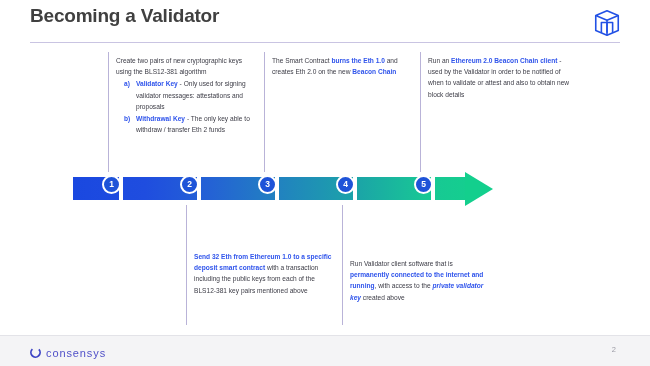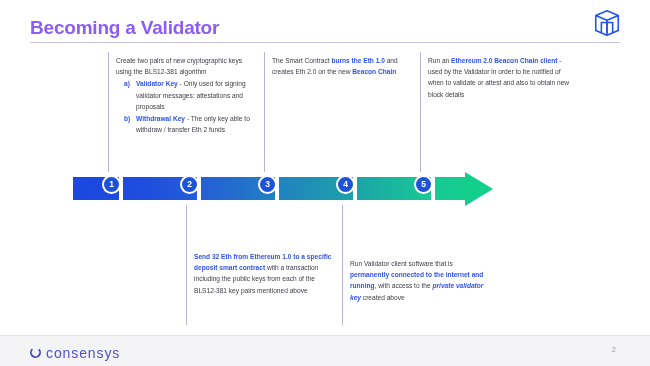--- a/index.html
+++ b/index.html
@@ -10,22 +10,22 @@
     overflow:hidden;
     position:relative;
   }
   .slide{position:relative;width:650px;height:366px;background:#fff;}
 
   
   .header{
     position:absolute;left:0;top:0;width:650px;height:44px;
   }
   .title{
-    position:absolute;left:30px;top:17px;
-    font-size:19px;font-weight:bold;color:#8b5cf6;
+    position:absolute;left:30px;top:5px;
+    font-size:19px;font-weight:bold;color:#404040;
     letter-spacing:-0.2px;white-space:nowrap;
   }
   .header-rule{
     position:absolute;left:30px;top:42px;width:590px;height:1px;
     background:#c9c4e2;
   }
   .cube-logo{
     position:absolute;right:28px;top:8px;width:30px;height:30px;
   }
 
@@ -68,21 +68,21 @@
 
   
   .footer{
     position:absolute;left:0;bottom:0;width:650px;height:30px;
     background:#f4f4f6;border-top:1px solid #e3e3e8;
   }
   .brand{
     position:absolute;left:30px;top:8px;display:flex;align-items:center;gap:5px;
   }
   .brand-name{
-    font-size:14px;color:#5050c8;letter-spacing:0.9px;font-weight:normal;
+    font-size:11px;color:#5050c8;letter-spacing:0.9px;font-weight:normal;
   }
   .page-num{
     position:absolute;right:34px;top:9px;font-size:7.5px;color:#9a9aa4;
   }
 </style>
 </head>
 <body>
 
 <div class="slide">
 

